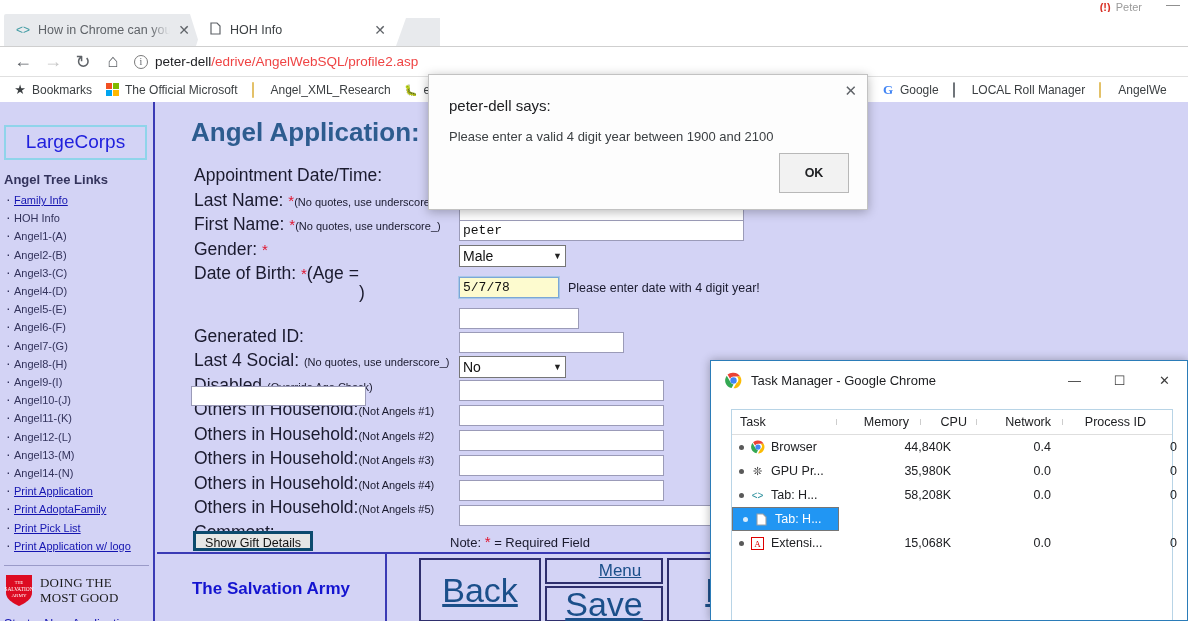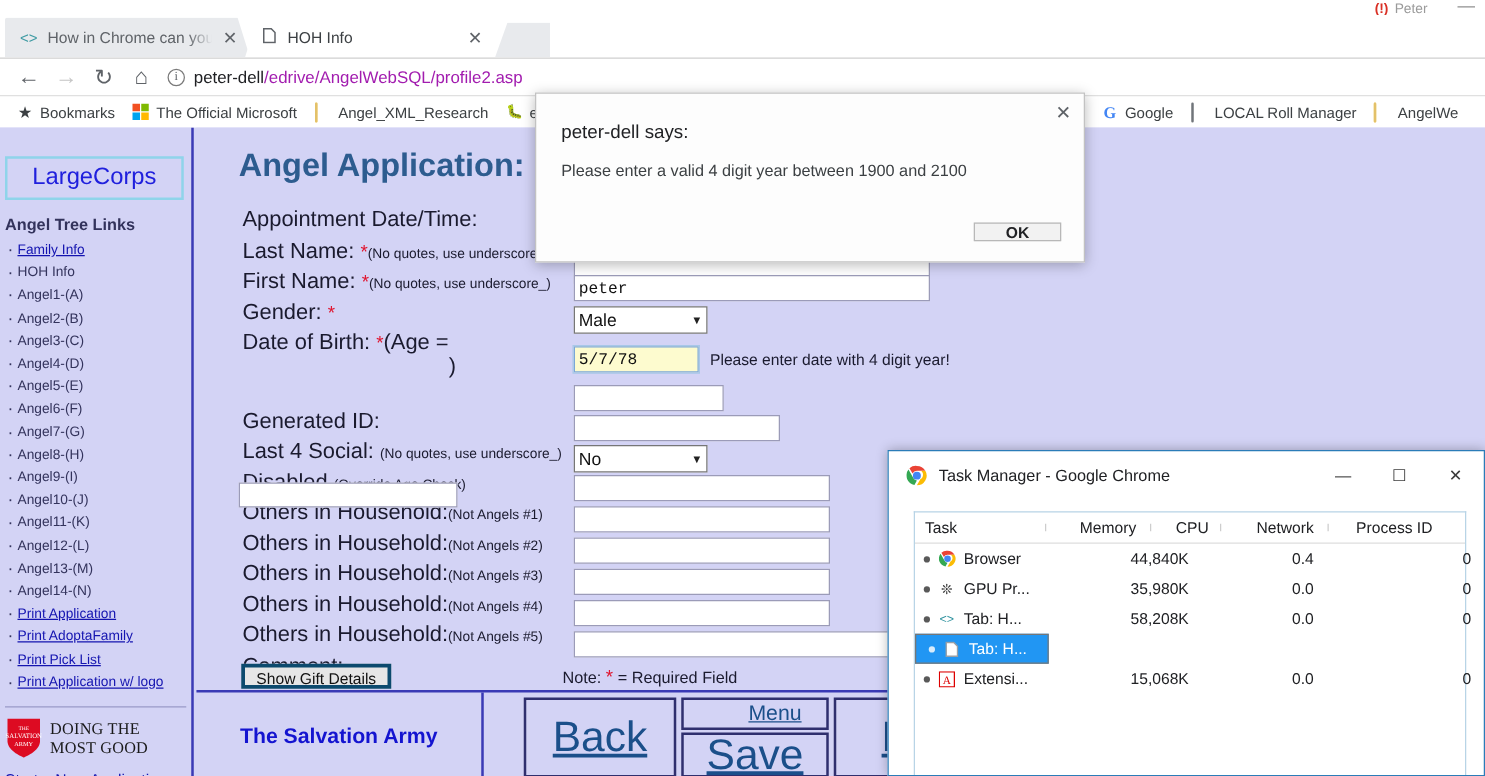--- a/index.html
+++ b/index.html
@@ -76,21 +76,21 @@
     flex: 1 1 auto; height: 26px; margin-left: 6px;
     display: flex; align-items: center; gap: 7px;
     font-size: 13.5px; color: #202124;
   }
   .info-circle {
     width: 14px; height: 14px; border: 1.3px solid #7a7a7a; border-radius: 50%;
     color: #5f6368; font-size: 10px; line-height: 12px; text-align: center;
     font-family: "Liberation Serif", serif; flex: 0 0 14px;
   }
   .url-host { color: #202124; }
-  .url-rest { color: #a21caf; }
+  .url-rest { color: #ef4444; }
 
   .bookmarks {
     position: absolute; left: 0; top: 76px; width: 1188px; height: 26px;
     background: #ffffff; border-top: 1px solid #e0e0e0;
     display: flex; align-items: center; padding: 0 6px; overflow: hidden;
   }
   .bm { display: flex; align-items: center; gap: 5px; padding: 0 7px;
         font-size: 12px; color: #3c4043; white-space: nowrap; flex: 0 0 auto; }
   .bm-ico { width: 14px; height: 14px; flex: 0 0 14px; display: inline-block;
             position: relative; }
@@ -202,21 +202,21 @@
   .jsdialog {
     position: absolute; left: 428px; top: 74px; width: 440px; height: 136px;
     background: #fdfdfd; border: 1px solid #c2c2c2;
     box-shadow: 0 2px 10px rgba(0,0,0,.28);
   }
   .jsd-close { position: absolute; right: 10px; top: 8px; font-size: 15px;
                color: #5f6368; line-height: 1; }
   .jsd-title { position: absolute; left: 20px; top: 22px; font-size: 15px; color: #202124; }
   .jsd-msg { position: absolute; left: 20px; top: 54px; font-size: 13px; color: #3c4043; }
   .jsd-ok {
-    position: absolute; right: 18px; bottom: 16px; width: 70px; height: 15px;
+    position: absolute; right: 18px; bottom: 16px; width: 70px; height: 40px;
     background: #f2f2f2; border: 1px solid #b8b8b8;
     font-size: 12.5px; font-weight: bold; color: #202124;
     display: flex; align-items: center; justify-content: center;
   }
 
   
   .taskmgr {
     position: absolute; left: 710px; top: 360px; width: 478px; height: 261px;
     background: #ffffff; border: 1px solid #2b7cb8;
     box-shadow: 0 0 9px rgba(0,0,0,.30);

